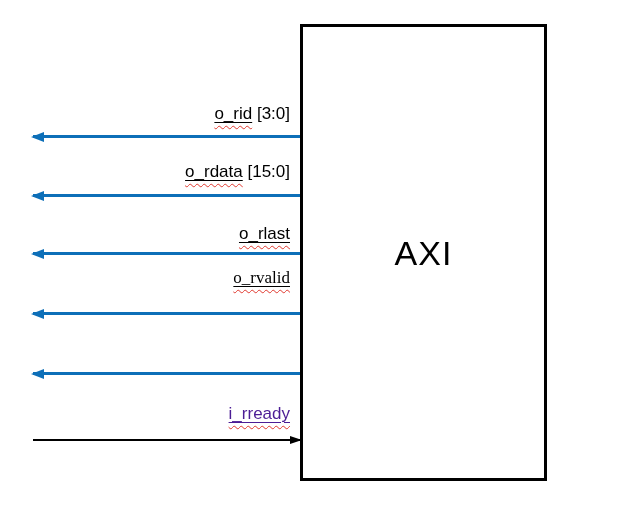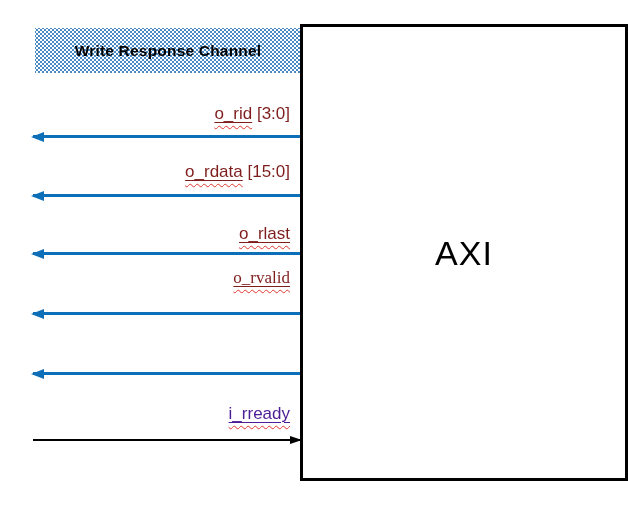--- a/index.html
+++ b/index.html
@@ -22,38 +22,38 @@
     background-position:0 0, 2px 2px;
     display:flex; align-items:center; justify-content:center;
   }
   .channel-label .channel-text {
     font-size:15.5px; font-weight:600; color:#000000;
     letter-spacing:0.2px; white-space:nowrap;
   }
 
   
   .slave-block {
-    position:absolute; left:300px; top:24px; width:328px; height:457px;
+    position:absolute; left:300px; top:24px; width:247px; height:457px;
     box-sizing:border-box;
     border:3px solid #000000;
     background:#ffffff;
     display:flex; flex-direction:column; align-items:center; justify-content:center;
   }
   .slave-block .block-line {
     font-size:34px; color:#000000; line-height:40px; letter-spacing:1px;
   }
   .slave-block .block-line + .block-line { margin-top:40px; }
 
   
   .sig-label {
     position:absolute; right:338px;  
     white-space:nowrap;
     font-size:17px;
   }
-  .sig-label.out { color:#7f1d1d; }
+  .sig-label.out { color:#000000; }
   .sig-label.in  { color:#4c1d95; }
   .squiggle {
     text-decoration-line:underline;
     text-decoration-style:wavy;
     text-decoration-color:#e0392f;
     text-decoration-thickness:1px;
     text-underline-offset:6px;
   }
   .sig-name {
     text-decoration-line:underline;
@@ -93,23 +93,20 @@
   .lbl-2 { top:224px; } .arw-2 { top:252px; }
   .lbl-3 { top:268px;font-family:Liberation Serif, serif; } .arw-3 { top:312px; }
   .lbl-4 { top:340px; } .arw-4 { top:372px; }
   .lbl-5 { top:404px; } .arw-5 { top:439px; }
 </style>
 </head>
 <body>
 
 <div class="canvas">
 
-  <div class="channel-label">
-    <span class="channel-text">Write Response Channel</span>
-  </div>
 
   <div class="slave-block">
     <span class="block-line">AXI</span>
   </div>
 
   <div class="sig-label out lbl-0"><span class="squiggle"><span class="sig-name">o_rid</span></span><span class="sig-suffix"> [3:0]</span></div>
   <div class="arrow blue left arw-0"></div>
 
   <div class="sig-label out lbl-1"><span class="squiggle"><span class="sig-name">o_rdata</span></span><span class="sig-suffix"> [15:0]</span></div>
   <div class="arrow blue left arw-1"></div>

